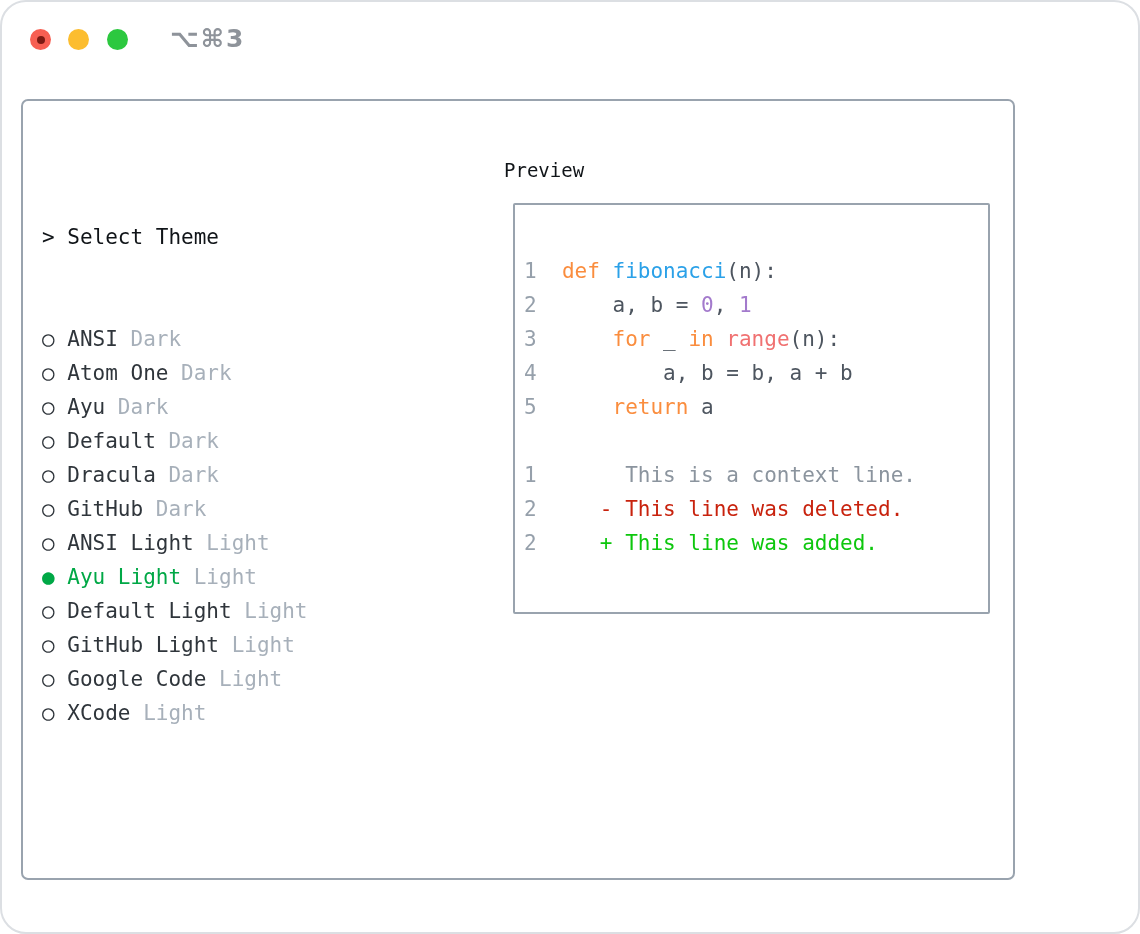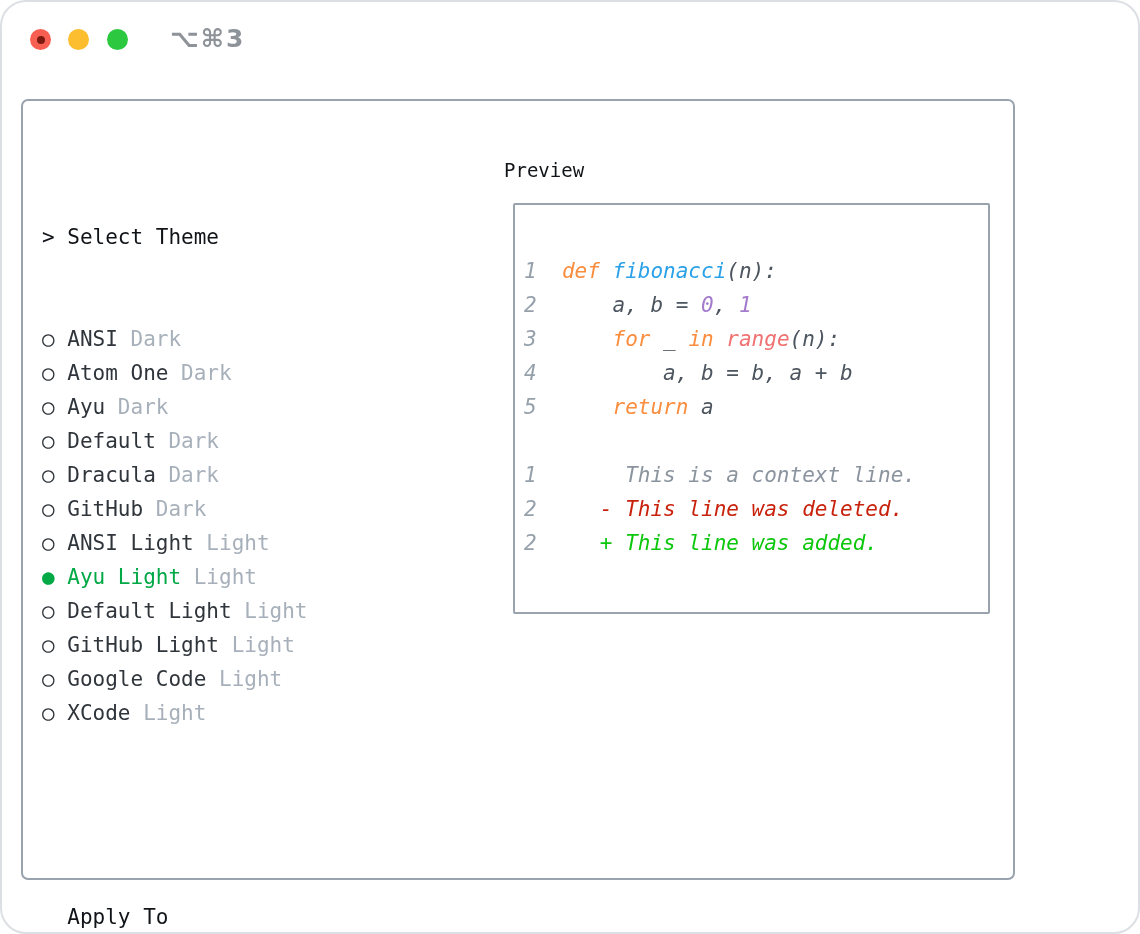--- a/index.html
+++ b/index.html
@@ -26,21 +26,21 @@
   .header .bullet{color:var(--header-text,#101418);}
   .subheader{color:var(--header-text,#101418);padding-left:2ch;}
   .variant{color:var(--variant-muted,#a7b0ba);margin-left:1ch;}
   .selected .bullet,.selected .name,.selected .apply-label{color:var(--green,#00a846);}
   
   .preview-title{position:absolute;left:481px;top:52px;font-size:19px;line-height:34px;
                  font-weight:normal;color:var(--header-text,#101418);}
   .preview-box{position:absolute;left:490px;top:102px;width:477px;height:411px;box-sizing:border-box;
                border:2px solid var(--panel-border,#99a3ae);border-radius:2px;background:#ffffff;}
   .code{padding:49px 0 0 9px;font-size:21px;line-height:34px;white-space:pre;}
-  .crow{height:34px;font-style:italic;}
+  .crow{height:34px;}
   .lineno{display:inline-block;width:3ch;color:var(--lineno,#96a0ab);}
 </style>
 </head>
 <body>
 
 <div class="window">
 
   <div>
     <span class="tl tl-red">
       <span class="tl-dot"></span>
@@ -49,21 +49,20 @@
     <span class="tl tl-green"></span>
     <span class="titlebar-text">⌥⌘3</span>
   </div>
 
   <div class="panel">
 
     <div class="left">
       <div class="row header"><span class="bullet">&gt;</span><span>Select Theme</span></div>
       <div id="theme-list"><div class="row theme"><span class="bullet">○</span><span class="name">ANSI</span><span class="variant">Dark</span></div><div class="row theme"><span class="bullet">○</span><span class="name">Atom One</span><span class="variant">Dark</span></div><div class="row theme"><span class="bullet">○</span><span class="name">Ayu</span><span class="variant">Dark</span></div><div class="row theme"><span class="bullet">○</span><span class="name">Default</span><span class="variant">Dark</span></div><div class="row theme"><span class="bullet">○</span><span class="name">Dracula</span><span class="variant">Dark</span></div><div class="row theme"><span class="bullet">○</span><span class="name">GitHub</span><span class="variant">Dark</span></div><div class="row theme"><span class="bullet">○</span><span class="name">ANSI Light</span><span class="variant">Light</span></div><div class="row theme selected"><span class="bullet">●</span><span class="name">Ayu Light</span><span class="variant">Light</span></div><div class="row theme"><span class="bullet">○</span><span class="name">Default Light</span><span class="variant">Light</span></div><div class="row theme"><span class="bullet">○</span><span class="name">GitHub Light</span><span class="variant">Light</span></div><div class="row theme"><span class="bullet">○</span><span class="name">Google Code</span><span class="variant">Light</span></div><div class="row theme"><span class="bullet">○</span><span class="name">XCode</span><span class="variant">Light</span></div></div>
       <div class="row"></div>
-      <div class="row subheader">Apply To</div>
       
       
       
     </div>
 
     <div class="preview-title">Preview</div>
     <div class="preview-box">
       <div class="code" id="code-area"><div class="crow"><span class="lineno">1</span><span class="tk" style="color: rgb(250, 141, 62);">def</span><span class="tk" style="color: rgb(77, 85, 95);"> </span><span class="tk" style="color: rgb(43, 161, 232);">fibonacci</span><span class="tk" style="color: rgb(77, 85, 95);">(n):</span></div><div class="crow"><span class="lineno">2</span><span class="tk" style="color: rgb(77, 85, 95);">    a, b = </span><span class="tk" style="color: rgb(163, 122, 204);">0</span><span class="tk" style="color: rgb(77, 85, 95);">, </span><span class="tk" style="color: rgb(163, 122, 204);">1</span></div><div class="crow"><span class="lineno">3</span><span class="tk" style="color: rgb(77, 85, 95);">    </span><span class="tk" style="color: rgb(250, 141, 62);">for</span><span class="tk" style="color: rgb(77, 85, 95);"> _ </span><span class="tk" style="color: rgb(250, 141, 62);">in</span><span class="tk" style="color: rgb(77, 85, 95);"> </span><span class="tk" style="color: rgb(240, 113, 113);">range</span><span class="tk" style="color: rgb(77, 85, 95);">(n):</span></div><div class="crow"><span class="lineno">4</span><span class="tk" style="color: rgb(77, 85, 95);">        a, b = b, a + b</span></div><div class="crow"><span class="lineno">5</span><span class="tk" style="color: rgb(77, 85, 95);">    </span><span class="tk" style="color: rgb(250, 141, 62);">return</span><span class="tk" style="color: rgb(77, 85, 95);"> a</span></div><div class="crow"><span class="lineno"></span></div><div class="crow"><span class="lineno">1</span><span class="tk" style="color: rgb(139, 148, 158);">     This is a context line.</span></div><div class="crow"><span class="lineno">2</span><span class="tk" style="color: rgb(200, 34, 13);">   - This line was deleted.</span></div><div class="crow"><span class="lineno">2</span><span class="tk" style="color: rgb(13, 199, 13);">   + This line was added.</span></div></div>
     </div>
 

